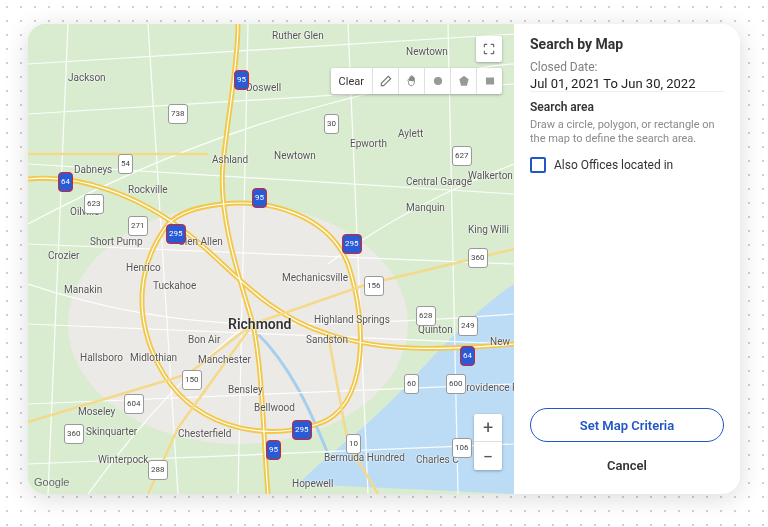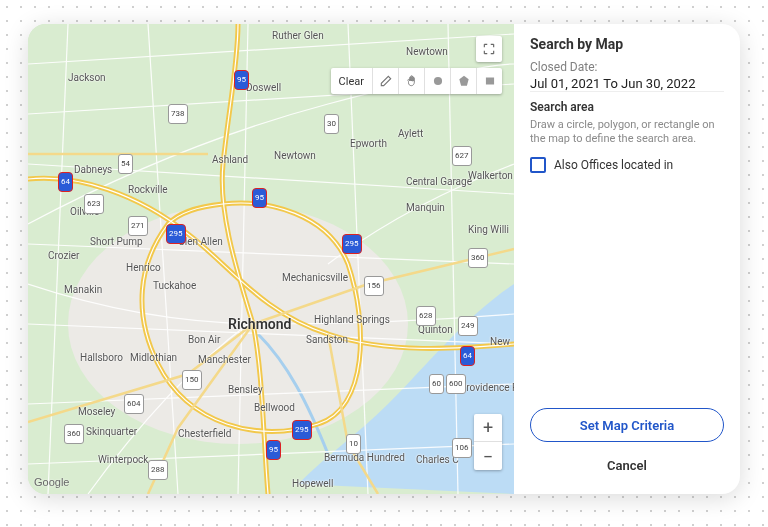--- a/index.html
+++ b/index.html
@@ -283,21 +283,21 @@
         <div class="shield interstate" style="left: 224px; top: 164px;">95</div>
         <div class="shield interstate" style="left: 314px; top: 210px;">295</div>
         <div class="shield interstate" style="left: 138px; top: 200px;">295</div>
         <div class="shield interstate" style="left: 432px; top: 322px;">64</div>
         <div class="shield interstate" style="left: 238px; top: 416px;">95</div>
         <div class="shield interstate" style="left: 264px; top: 396px;">295</div>
         <div class="shield " style="left: 336px; top: 252px;">156</div>
         <div class="shield " style="left: 388px; top: 282px;">628</div>
         <div class="shield " style="left: 430px; top: 292px; text-align: center;">249</div>
         <div class="shield " style="left: 154px; top: 346px;">150</div>
-        <div class="shield " style="left: 401px; top: 350px;">60</div>
+        <div class="shield " style="left: 376px; top: 350px;">60</div>
         <div class="shield " style="left: 418px; top: 350px;">600</div>
         <div class="shield " style="left: 96px; top: 370px;">604</div>
         <div class="shield " style="left: 36px; top: 400px;">360</div>
         <div class="shield " style="left: 120px; top: 436px;">288</div>
         <div class="shield " style="left: 318px; top: 410px;">10</div>
         <div class="shield " style="left: 424px; top: 414px;">106</div>
         <div class="shield " style="left: 440px; top: 224px;">360</div>
       </div>
 
     <div class="fullscreen-btn">

